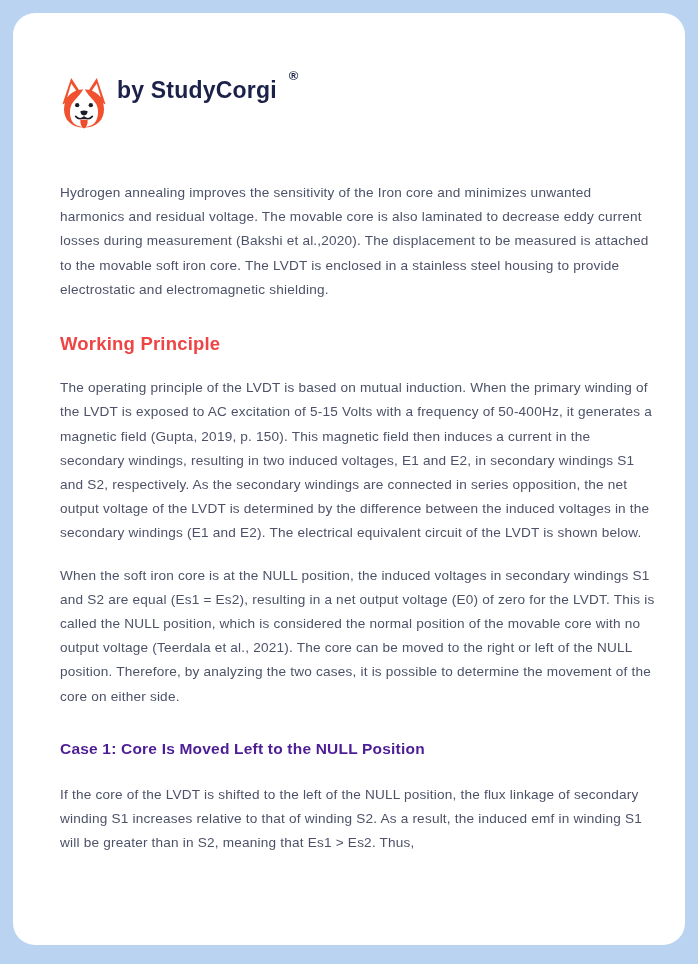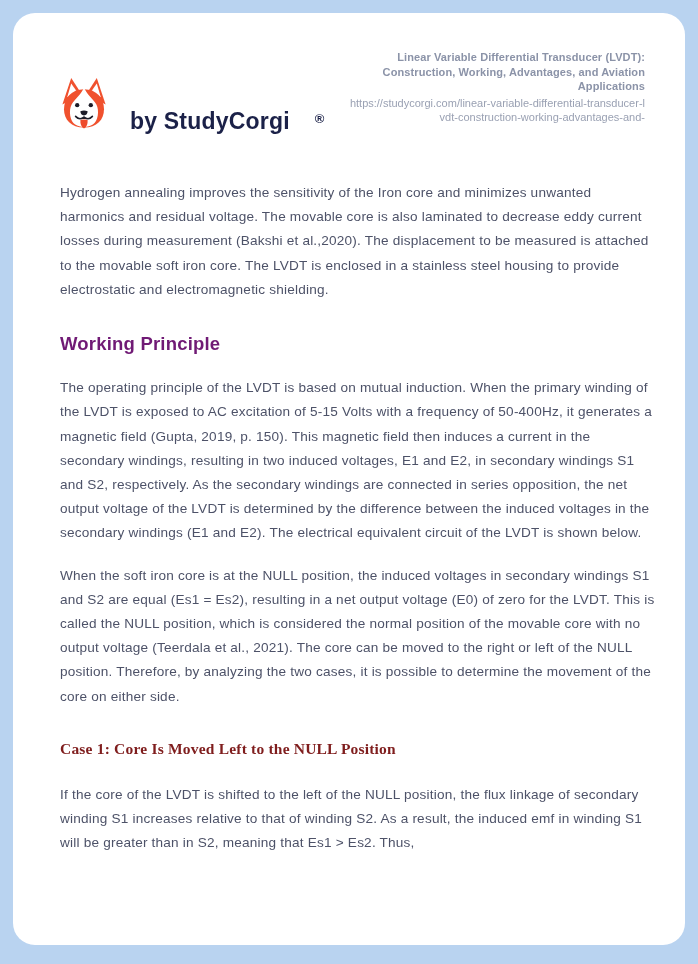--- a/index.html
+++ b/index.html
@@ -24,22 +24,22 @@
   .content {
     padding: 37px 40px 0 47px;
   }
   .doc-header {
     display: flex;
     justify-content: space-between;
     align-items: flex-start;
   }
   .brand {
     display: flex;
-    align-items: flex-end;
-    gap: 22px;
+    align-items: flex-start;
+    gap: 9px;
     margin-top: 27px;
   }
   .brand-text {
     font-size: 23px;
     font-weight: bold;
     color: #1b2148;
     letter-spacing: 0.2px;
     white-space: nowrap;
   }
   .reg-mark {
@@ -79,29 +79,29 @@
     line-height: 24.2px;
     letter-spacing: 0.2px;
   }
   .article p {
     margin: 0 0 18px 0;
   }
   .h-working {
     font-family: "Liberation Sans", sans-serif;
     font-size: 18.5px;
     font-weight: bold;
-    color: #701a75;
+    color: #ef4444;
     letter-spacing: 0.2px;
     margin: 30px 0 20px 0;
   }
   .h-case {
-    font-family: Liberation Serif, serif;
+    font-family: Liberation Sans, sans-serif;
     font-size: 15.5px;
     font-weight: bold;
-    color: #7f1d1d;
+    color: #4c1d95;
     letter-spacing: 0.2px;
     margin: 28px 0 22px 0;
   }
   .corgi-svg { display: block; }
 </style>
 </head>
 <body>
 
 <div class="card">
   <div class="content">
@@ -127,24 +127,20 @@
 
             <path d="M19.5 49 Q24.5 54.5 30 49.8 Q35.5 54.5 40.5 49" fill="none" stroke="#1c1c28" stroke-width="2" stroke-linecap="round"></path>
 
             <path d="M25.5 53.5 Q30 52.5 34.5 53.5 Q35 62 30 64 Q25 62 25.5 53.5 Z" fill="#ee4a2b"></path>
           </svg>
         </span>
         <span class="brand-text">by StudyCorgi</span>
         <span class="reg-mark">®</span>
       </div>
 
-      <div class="header-meta">
-        <div class="doc-title">Linear Variable Differential Transducer (LVDT): Construction, Working, Advantages, and Aviation Applications</div>
-        <a class="doc-url" href="#">https://studycorgi.com/linear-variable-differential-transducer-lvdt-construction-working-advantages-and-</a>
-      </div>
     </div>
 
     <div class="article">
       <p>Hydrogen annealing improves the sensitivity of the Iron core and minimizes unwanted harmonics and residual voltage. The movable core is also laminated to decrease eddy current losses during measurement (Bakshi et al.,2020). The displacement to be measured is attached to the movable soft iron core. The LVDT is enclosed in a stainless steel housing to provide electrostatic and electromagnetic shielding.</p>
       <h2 class="h-working">Working Principle</h2>
       <p>The operating principle of the LVDT is based on mutual induction. When the primary winding of the LVDT is exposed to AC excitation of 5-15 Volts with a frequency of 50-400Hz, it generates a magnetic field (Gupta, 2019, p. 150). This magnetic field then induces a current in the secondary windings, resulting in two induced voltages, E1 and E2, in secondary windings S1 and S2, respectively. As the secondary windings are connected in series opposition, the net output voltage of the LVDT is determined by the difference between the induced voltages in the secondary windings (E1 and E2). The electrical equivalent circuit of the LVDT is shown below.</p>
       <p>When the soft iron core is at the NULL position, the induced voltages in secondary windings S1 and S2 are equal (Es1 = Es2), resulting in a net output voltage (E0) of zero for the LVDT. This is called the NULL position, which is considered the normal position of the movable core with no output voltage (Teerdala et al., 2021). The core can be moved to the right or left of the NULL position. Therefore, by analyzing the two cases, it is possible to determine the movement of the core on either side.</p>
       <h3 class="h-case">Case 1: Core Is Moved Left to the NULL Position</h3>
       <p>If the core of the LVDT is shifted to the left of the NULL position, the flux linkage of secondary winding S1 increases relative to that of winding S2. As a result, the induced emf in winding S1 will be greater than in S2, meaning that Es1 &gt; Es2. Thus,</p>
     </div>

